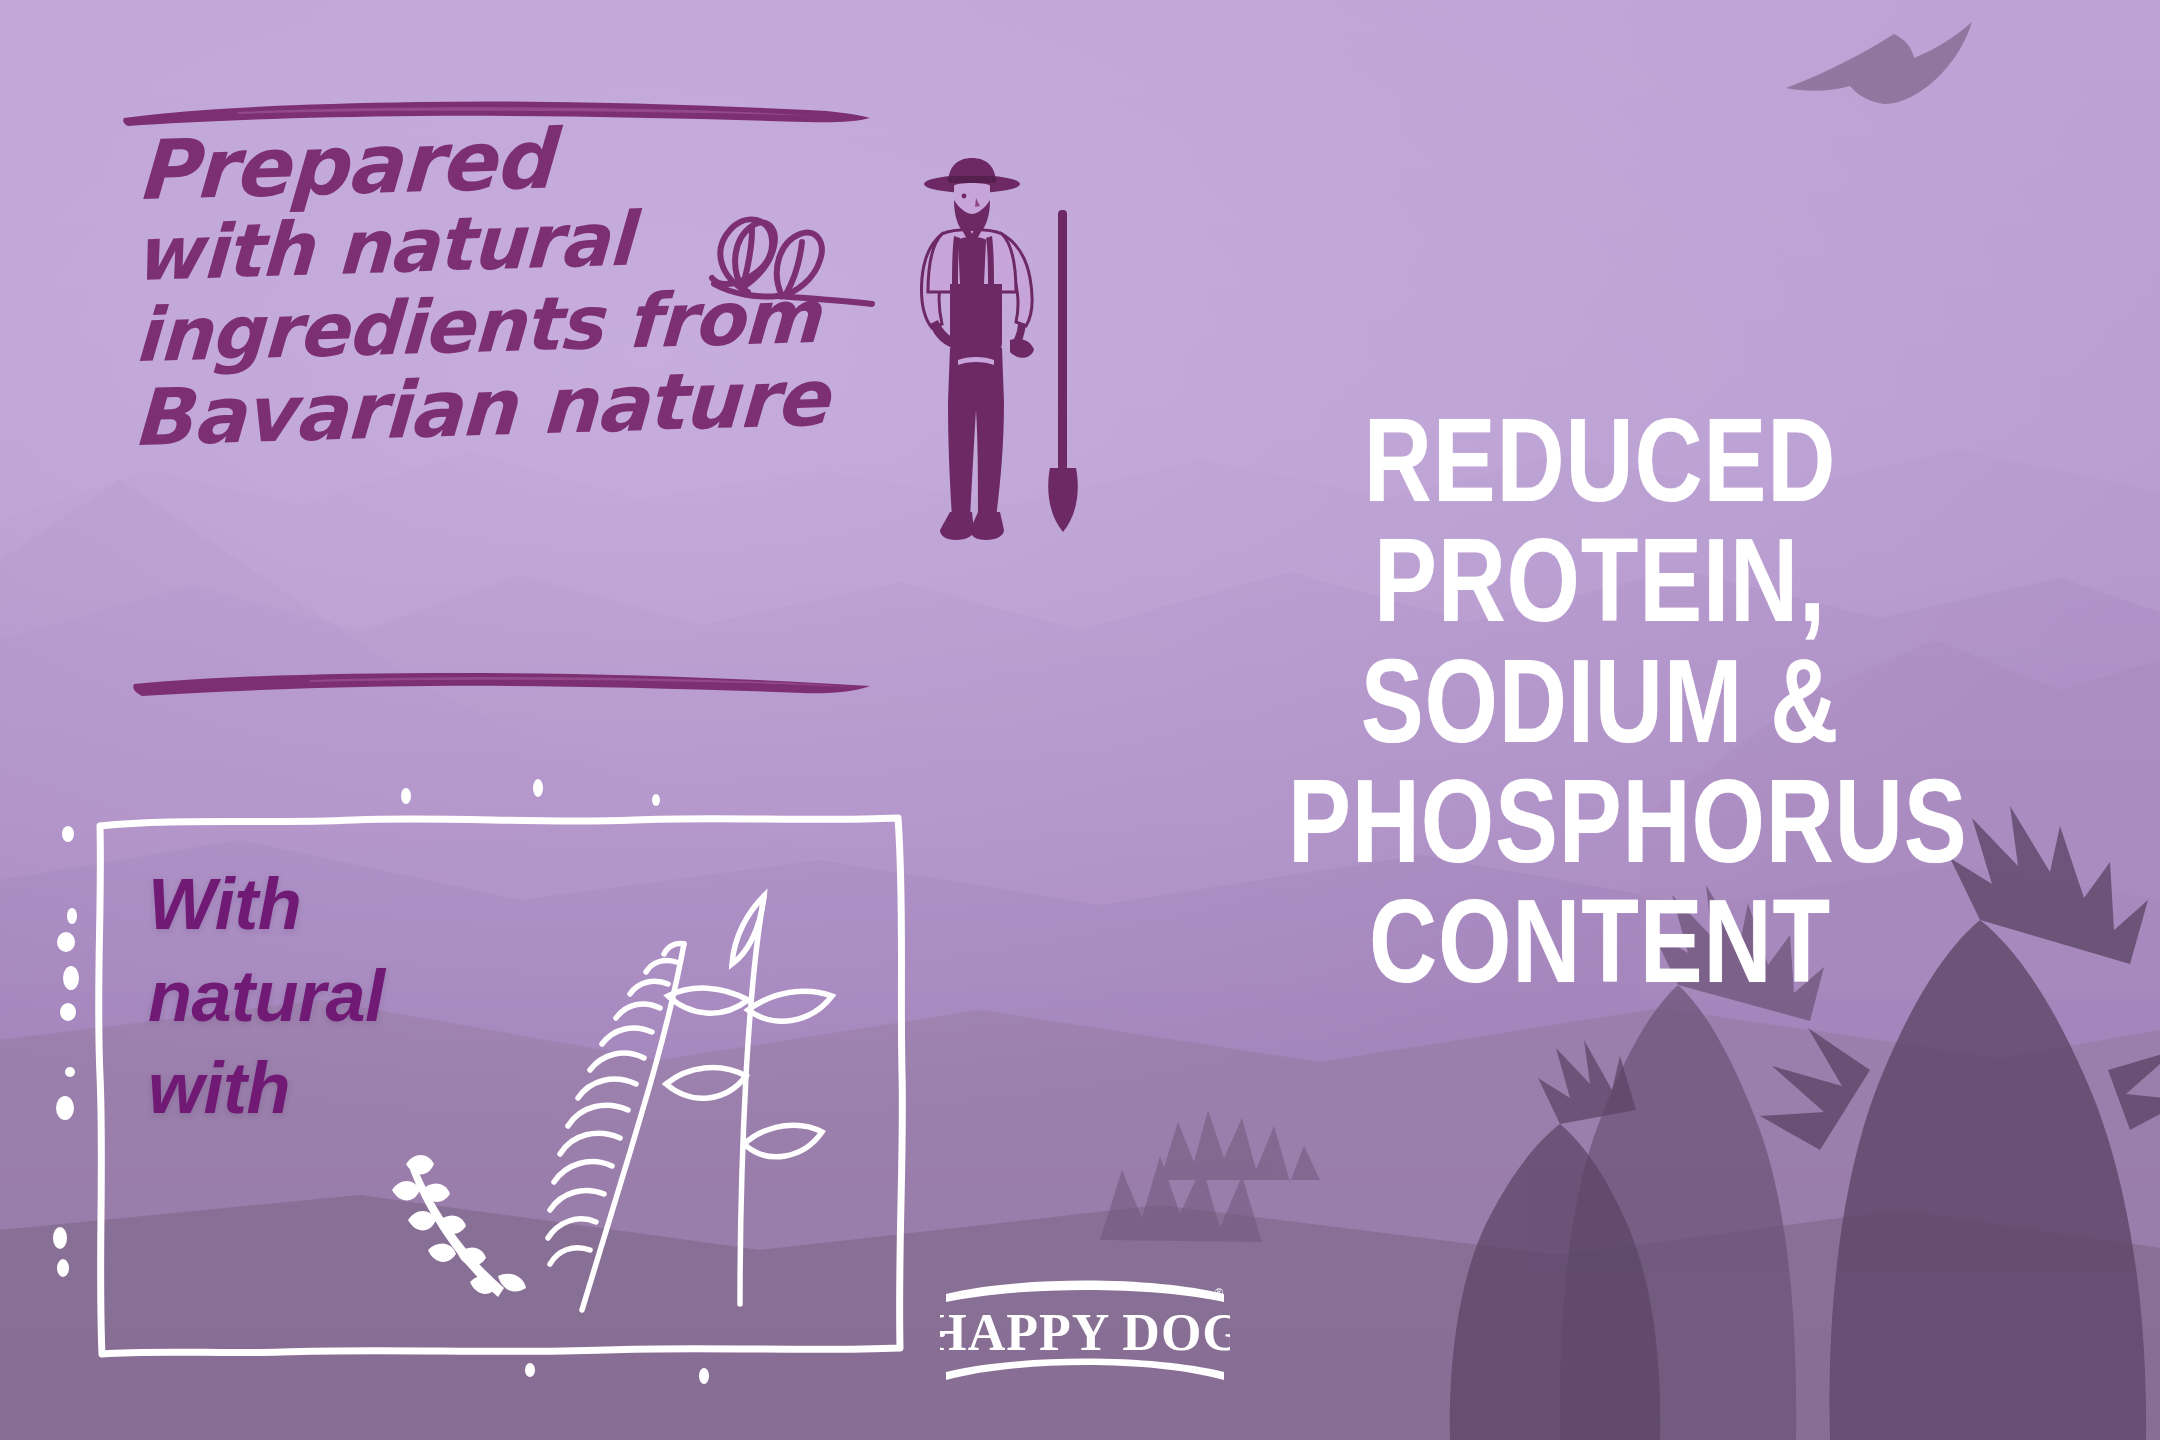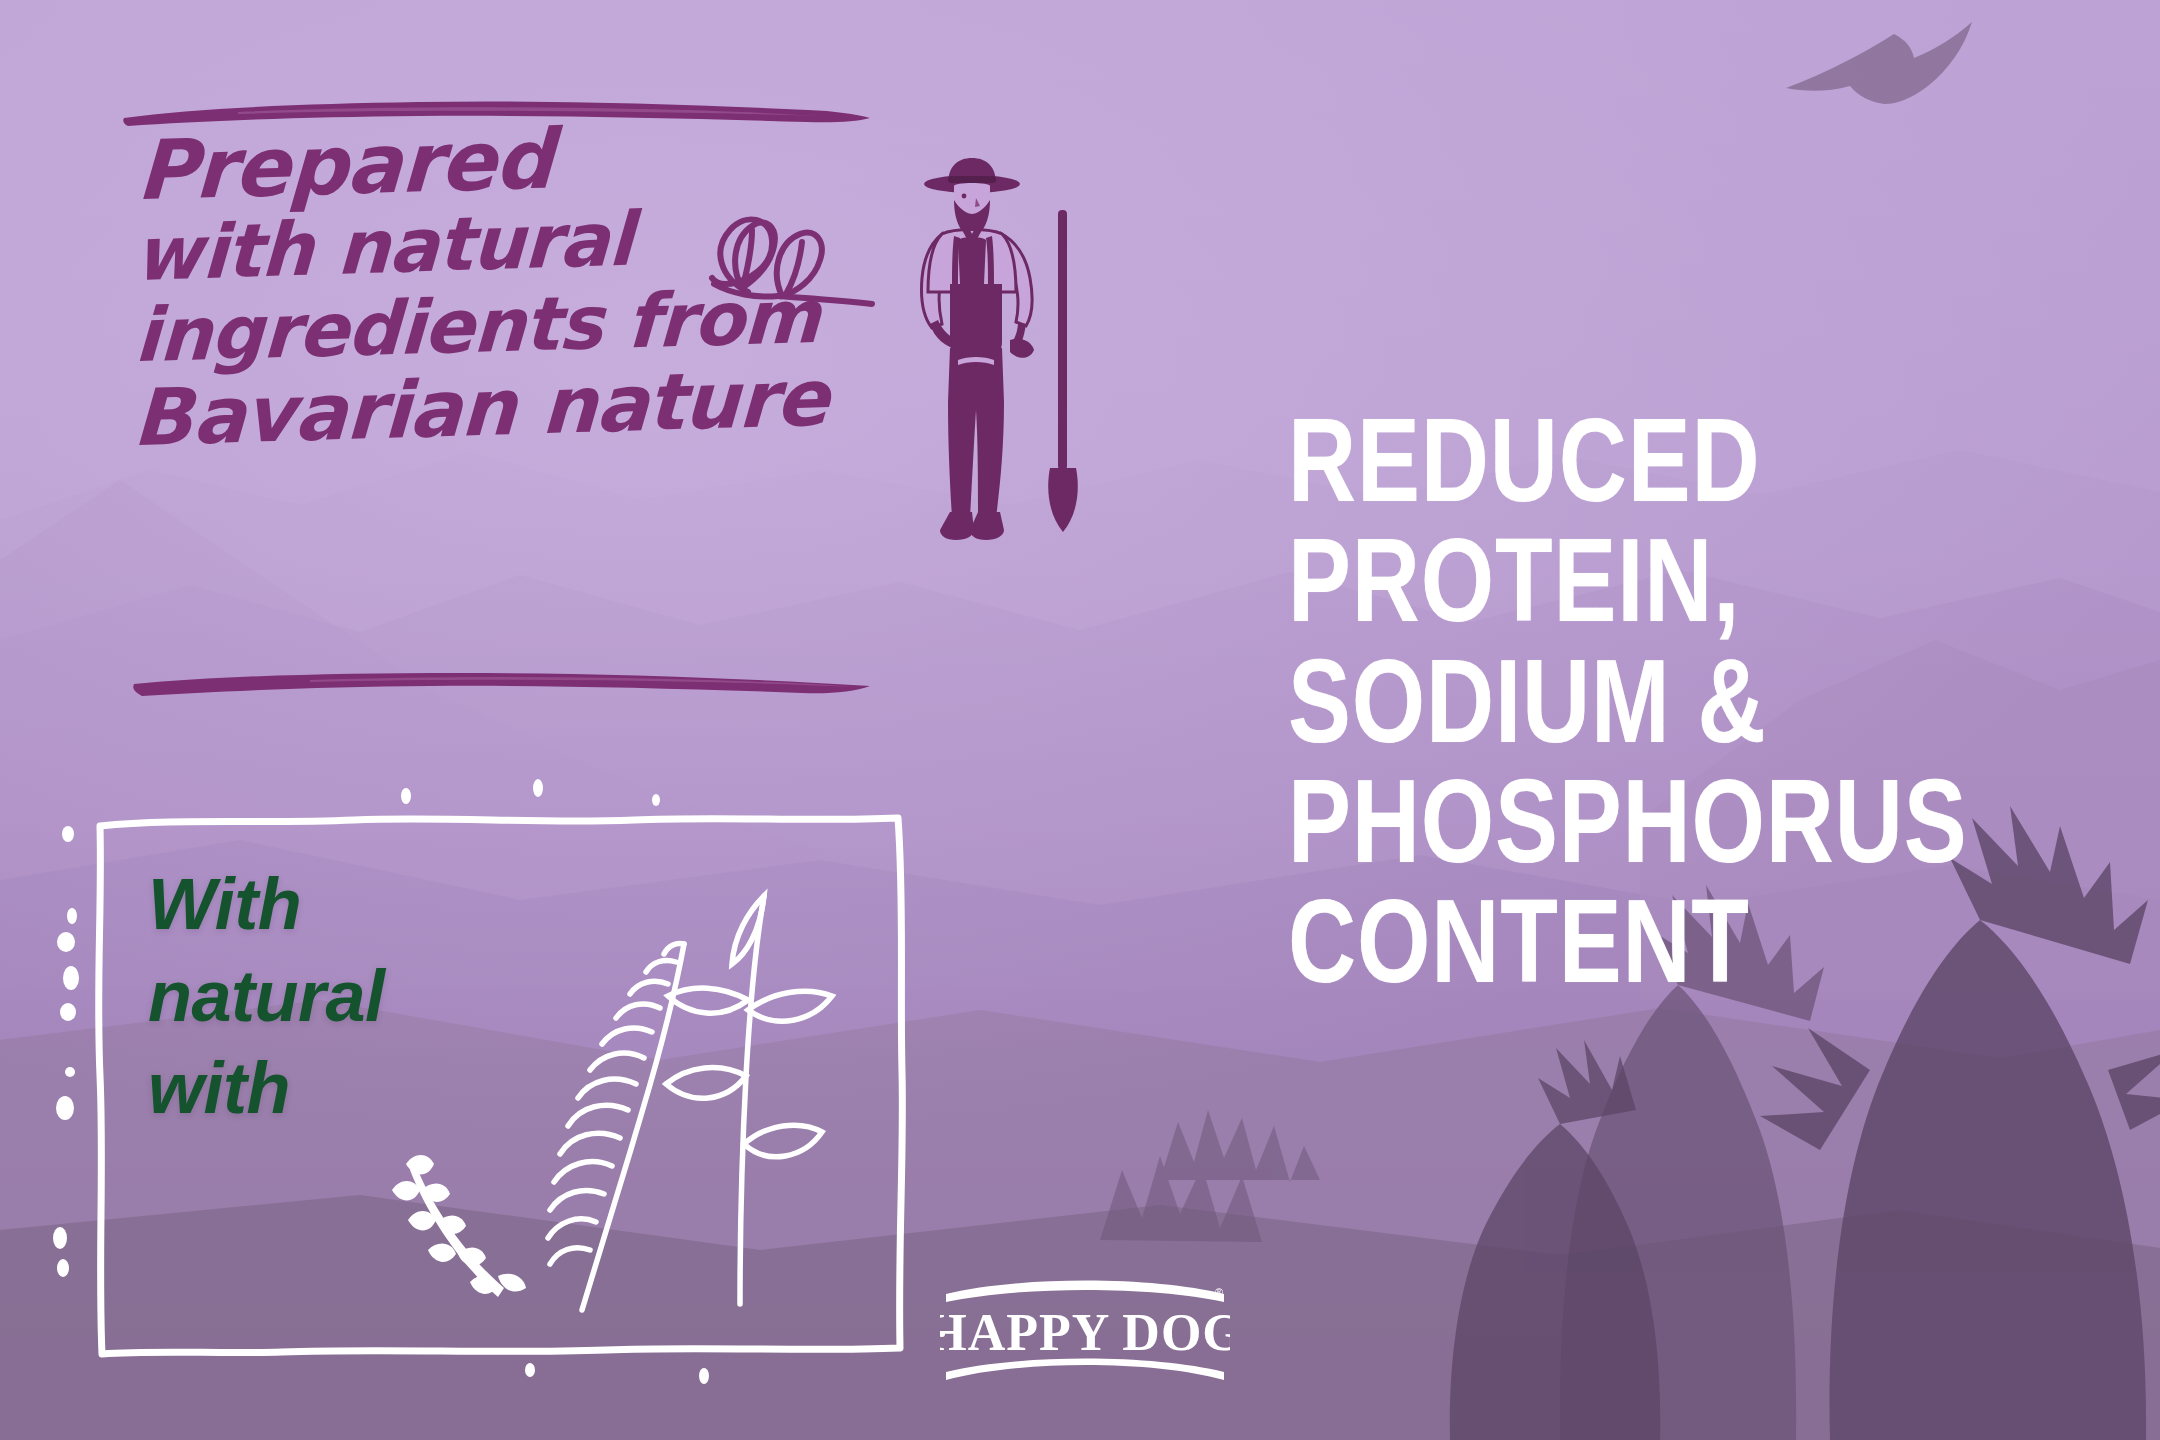--- a/index.html
+++ b/index.html
@@ -56,39 +56,40 @@
   
   .herb-box{
     position:absolute;
     left:86px; top:800px;
     width:830px; height:570px;
   }
   .herb-box svg{ position:absolute; left:0; top:0; }
   .herb-text{
     position:absolute;
     left:62px; top:58px;
-    color:#14532d;
+    color:#701a75;
     font-family:"Liberation Sans", sans-serif;
     font-style:italic;
     font-weight:700;
     font-size:72px;
     line-height:1.28;
     letter-spacing:-.5px;
     text-shadow:0 2px 6px rgba(70,45,85,.18);
   }
   .splatter{ position:absolute; }
 
   
   .logo{ position:absolute; left:940px; top:1268px; width:290px; height:120px; }
 
   
   .headline{
     position:absolute;
     left:1210px; top:400px;
     width:780px;
+    text-align:center;
   }
   .hl{
     color:#ffffff;
     font-family:"Liberation Sans Narrow","Liberation Sans", sans-serif;
     font-weight:700;
     font-size:118px;
     line-height:1.02;
     letter-spacing:1px;
     transform:scaleX(.80);
     transform-origin:center center;

